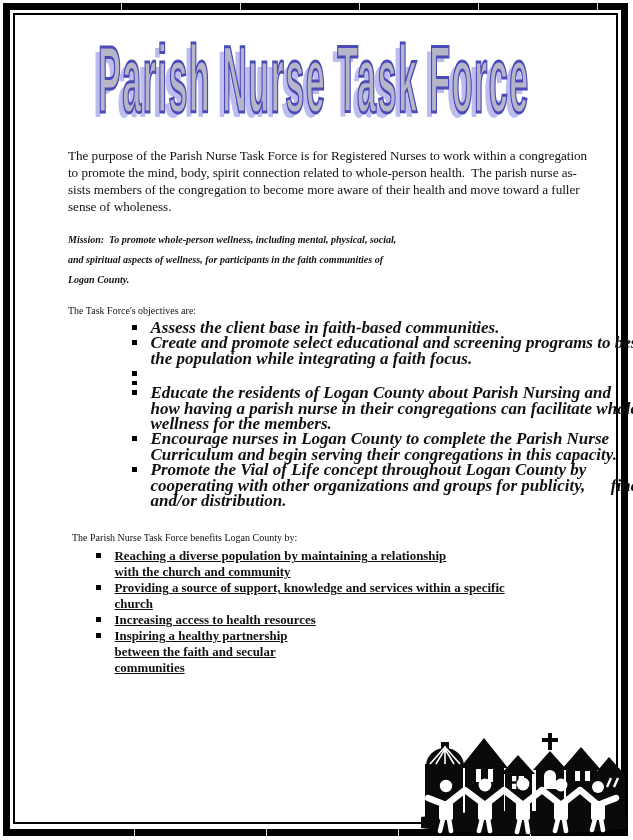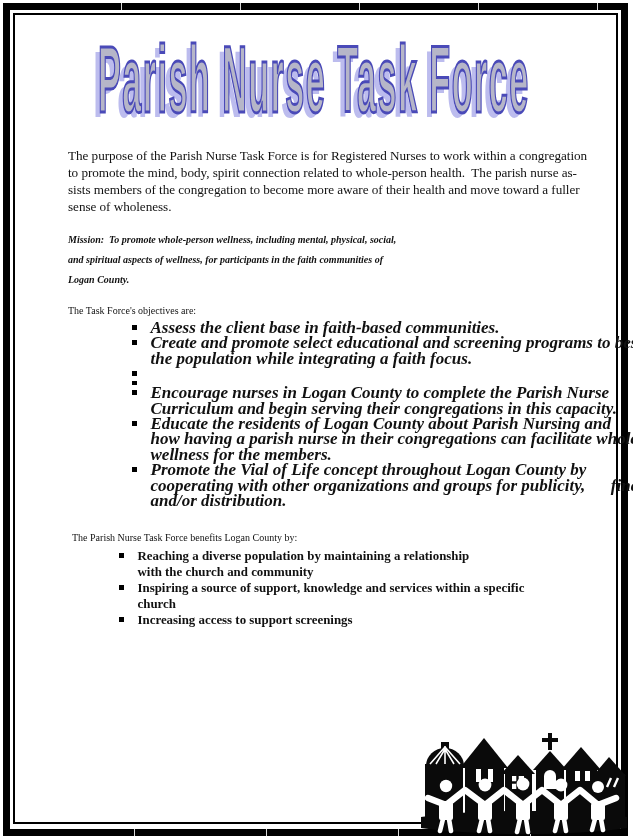--- a/index.html
+++ b/index.html
@@ -58,21 +58,21 @@
     white-space:pre;
   }
   .list-heading{
     margin:12px 0 0 53px;
     font-size:10px; line-height:17px;
     white-space:pre;
   }
   .benefits-heading{ margin:21px 0 0 57px; }
 
   ul.bullet-list{ list-style:none; margin:1px 0 0 0; padding:0 0 0 117px; }
-  ul.benefits{ padding-left:104px; margin-top:2px; }
+  ul.benefits{ padding-left:81px; margin-top:2px;text-decoration:underline; }
   ul.bullet-list li{ display:flex; align-items:flex-start; }
   .sq-bullet{ flex:none; width:4.5px; height:4.5px; background:#000; margin:5px 14px 0 0; }
   ul.objectives li > span.li-text{
     font-weight:bold; font-size:17px; line-height:15.4px; white-space:pre;font-style:italic;
   }
   ul.benefits li > span.li-text{
     font-weight:bold; font-size:12.9px; line-height:16px; white-space:pre;
   }
 
   .clipart{ position:absolute; right:3px; bottom:2px; width:212px; height:114px; }
@@ -112,53 +112,59 @@
 the population while integrating a faith focus.</span>
         </li>
       <li>
           <span class="sq-bullet"></span>
         </li>
       <li>
           <span class="sq-bullet"></span>
         </li>
       <li>
           <span class="sq-bullet"></span>
-          <span class="li-text">Encourage nurses in Logan County to complete the Parish Nurse
-Curriculum and begin serving their congregations in this capacity.</span>
-        </li>
-      <li>
-          <span class="sq-bullet"></span>
           <span class="li-text">Educate the residents of Logan County about Parish Nursing and
 how having a parish nurse in their congregations can facilitate whole-person
 wellness for the members.</span>
         </li>
       <li>
           <span class="sq-bullet"></span>
+          <span class="li-text">Encourage nurses in Logan County to complete the Parish Nurse
+Curriculum and begin serving their congregations in this capacity.</span>
+        </li>
+      <li>
+          <span class="sq-bullet"></span>
           <span class="li-text">Promote the Vial of Life concept throughout Logan County by
 cooperating with other organizations and groups for publicity,      financing,
 and/or distribution.</span>
         </li>
     </ul>
 
     <p class="list-heading benefits-heading">The Parish Nurse Task Force benefits Logan County by:</p>
 
     <ul class="bullet-list benefits">
       <li>
           <span class="sq-bullet"></span>
           <span class="li-text">Reaching a diverse population by maintaining a relationship
 with the church and community</span>
         </li>
       <li>
           <span class="sq-bullet"></span>
-          <span class="li-text">Inspiring a source of support, knowledge and services within a specific
+          <span class="li-text">Providing a source of support, knowledge and services within a specific
 church</span>
         </li>
       <li>
           <span class="sq-bullet"></span>
-          <span class="li-text">Increasing access to support screenings</span>
+          <span class="li-text">Increasing access to health resources</span>
+        </li>
+      <li>
+          <span class="sq-bullet"></span>
+          <span class="li-text">Inspiring a healthy partnership
+between the faith and secular
+communities</span>
         </li>
     </ul>
   </div>
 
   <svg class="clipart" viewBox="0 0 212 114" xmlns="http://www.w3.org/2000/svg" aria-hidden="true">
     <g fill="#0a0a0a">
 
       <path d="M3,93 C60,85 152,85 209,93 L209,104 C152,112 60,112 3,104 Z"></path>
 
       <rect x="7" y="40" width="38" height="58"></rect>

